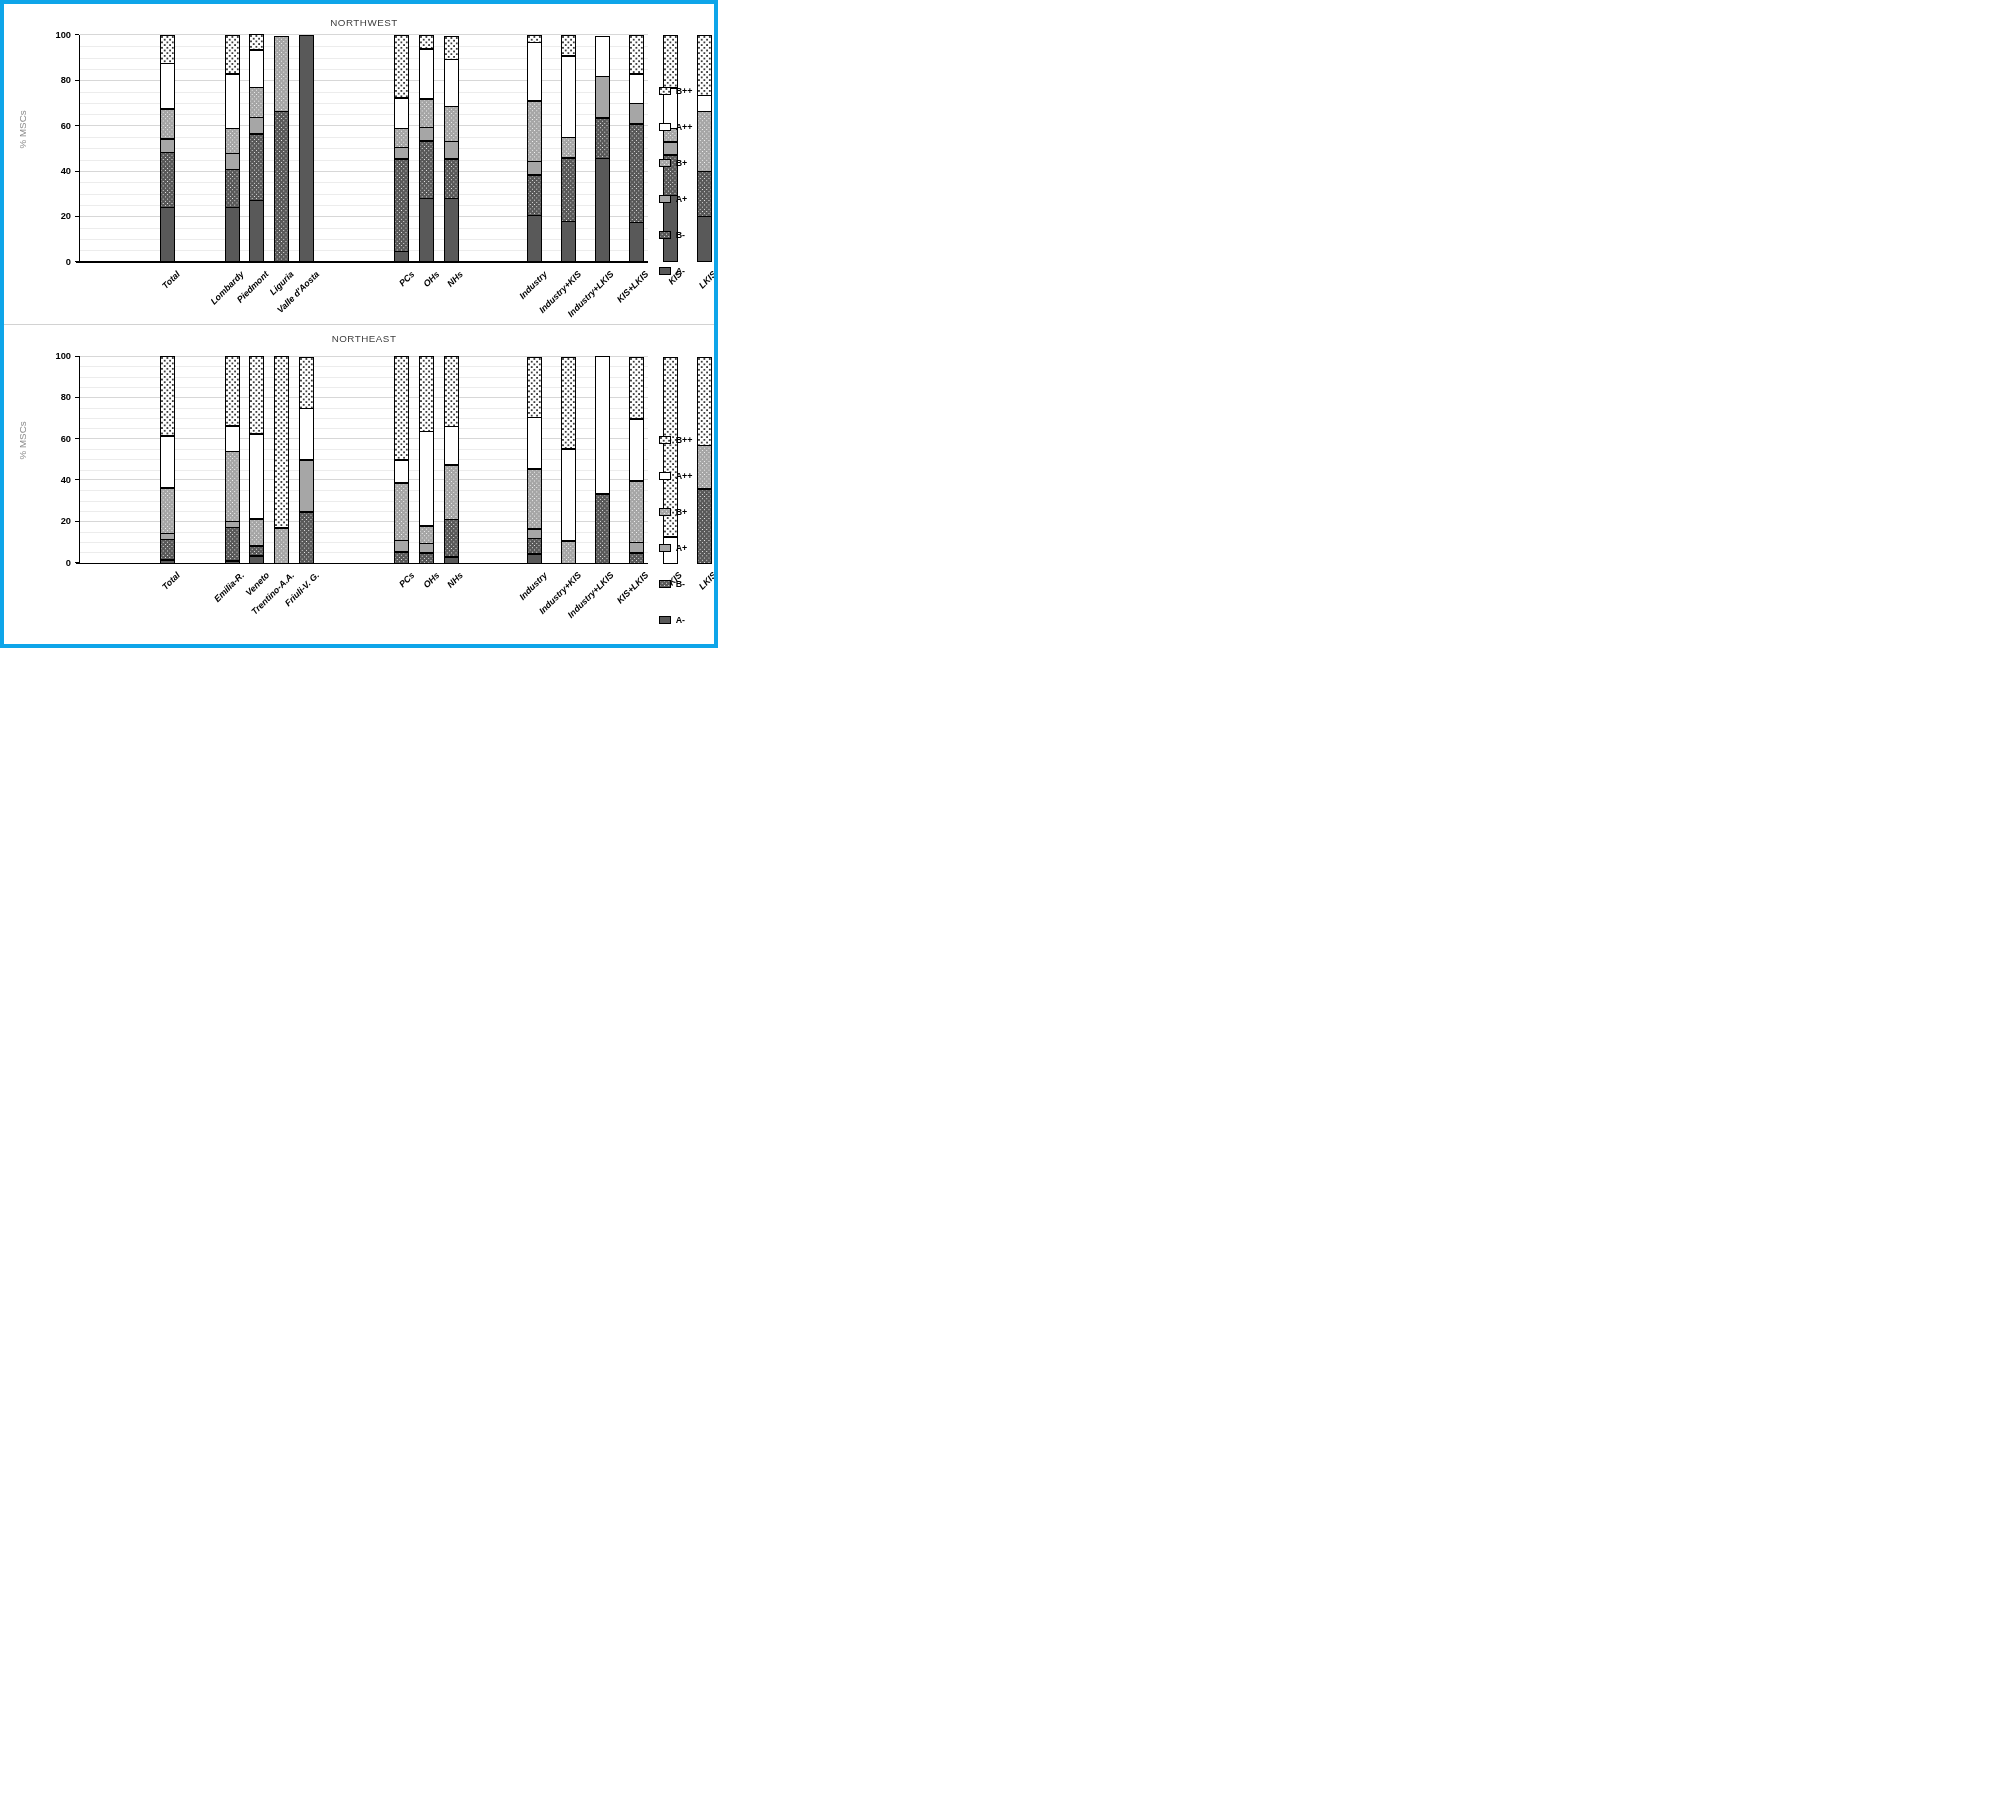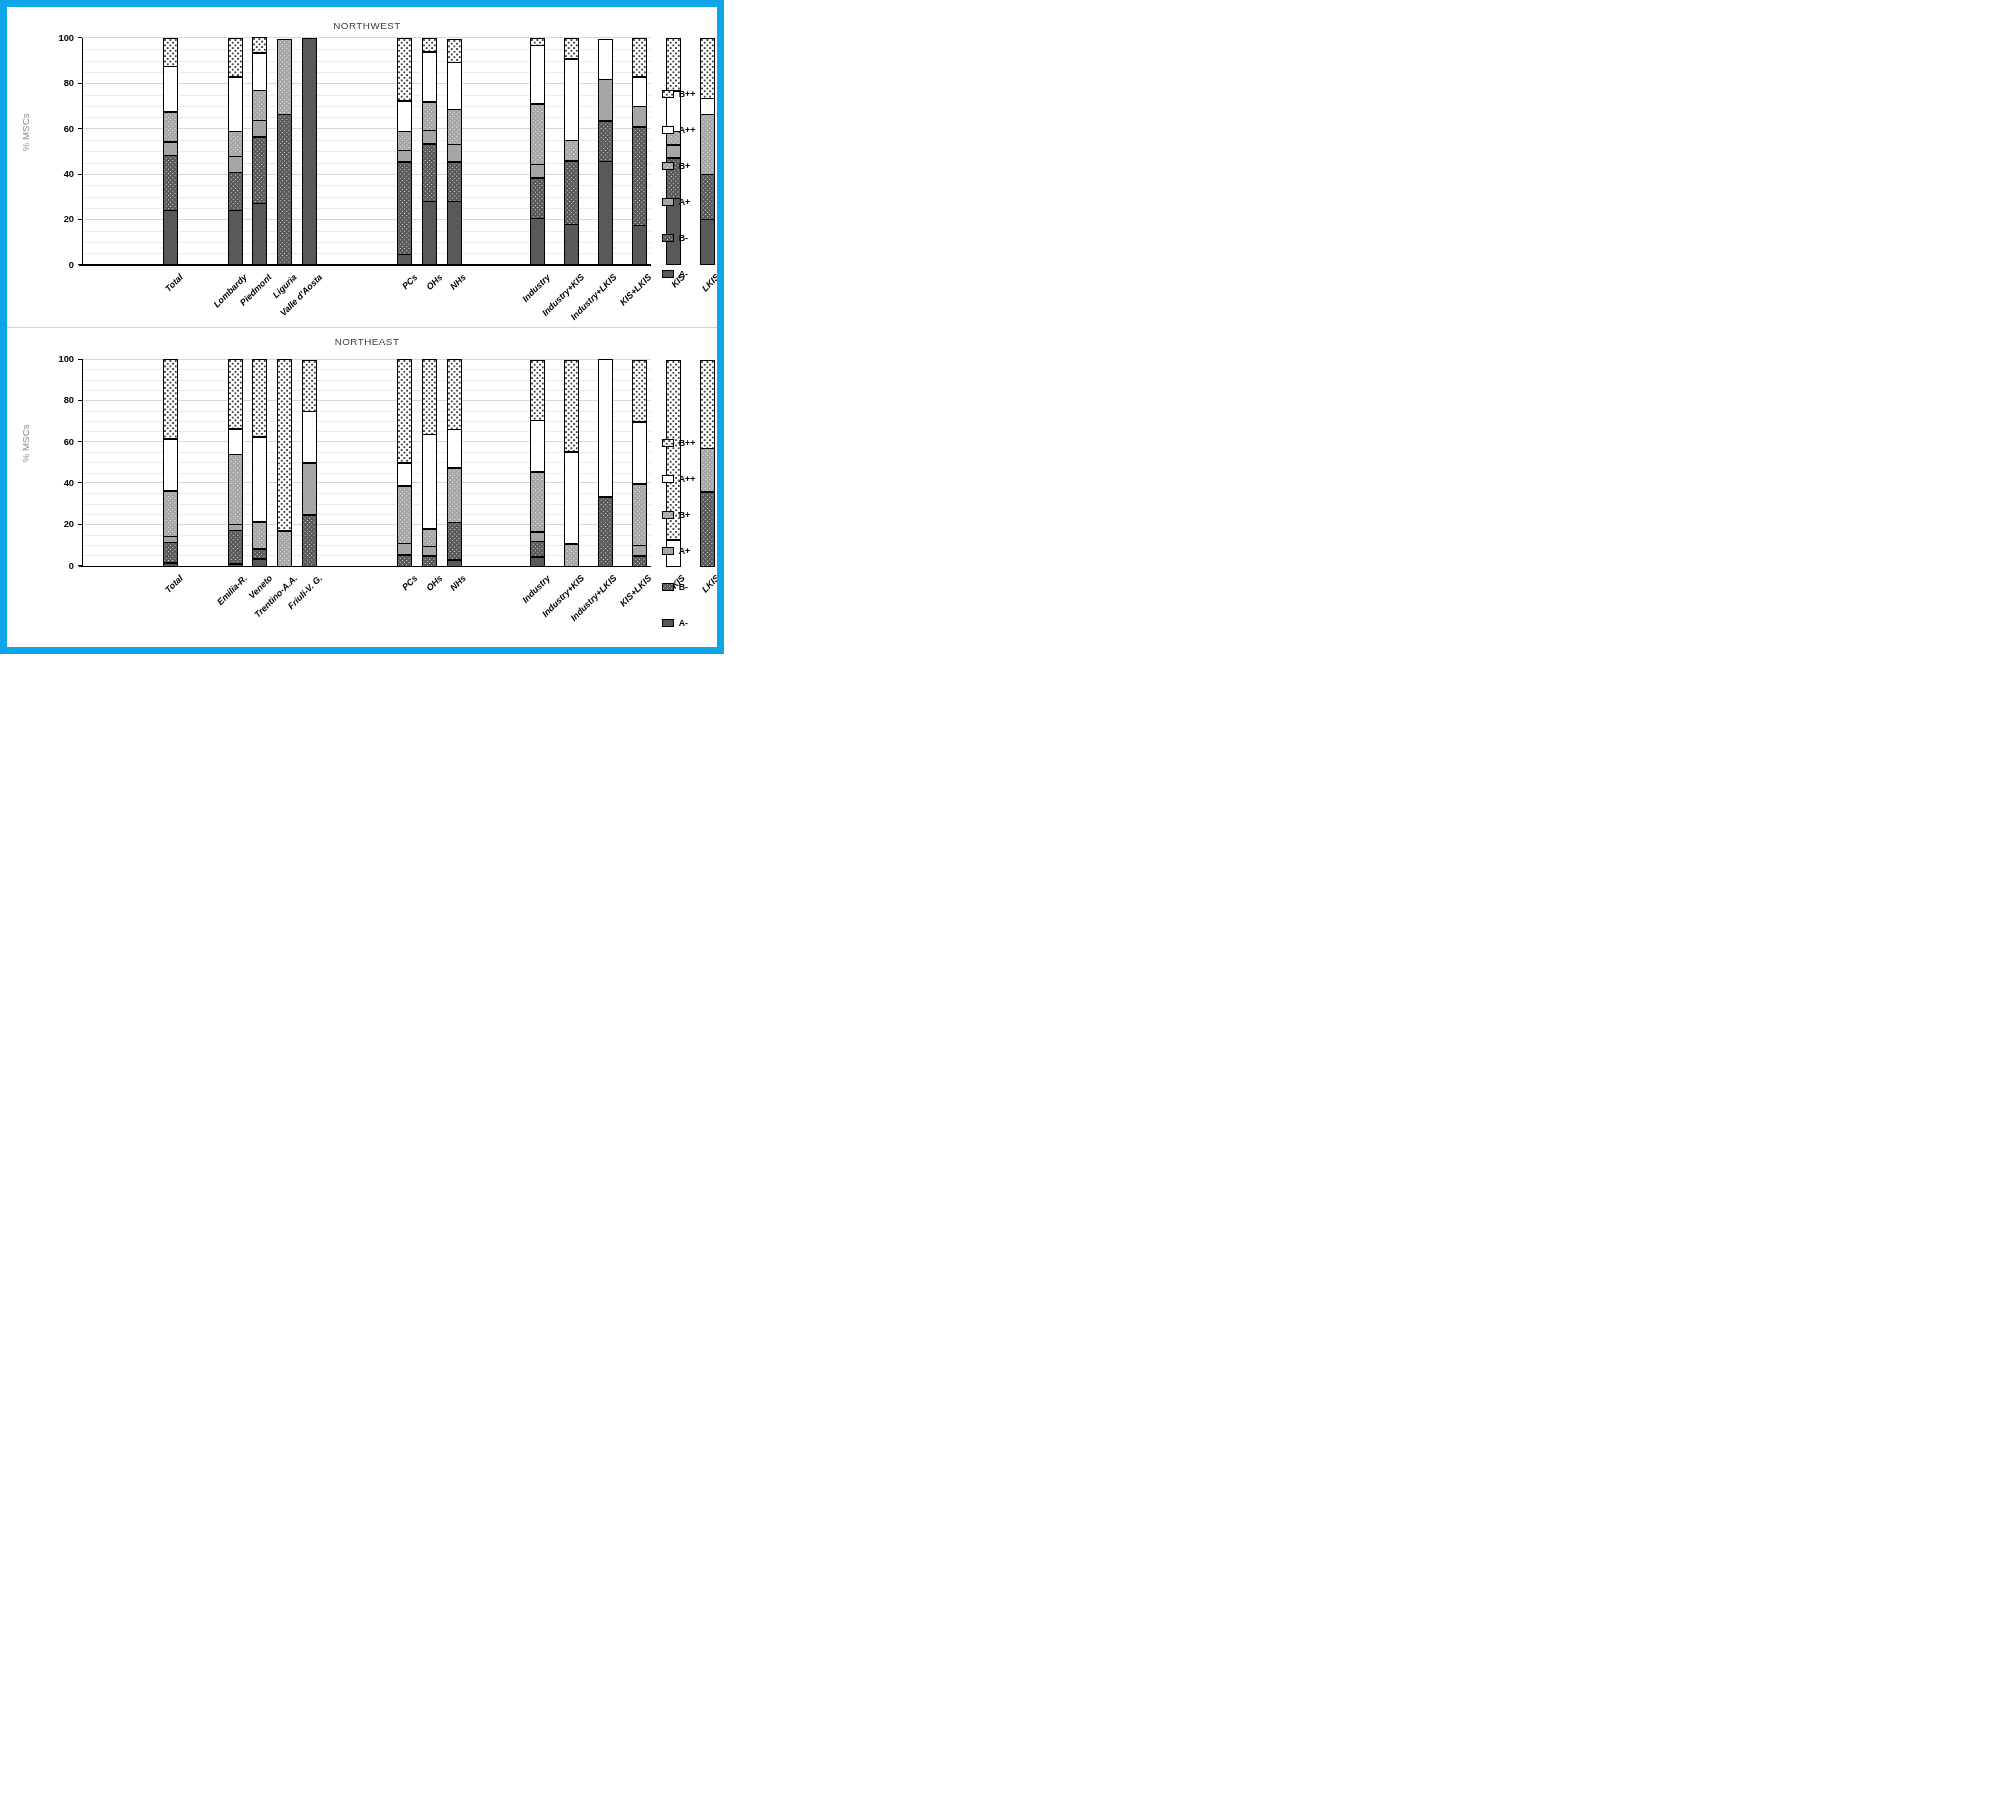--- a/index.html
+++ b/index.html
@@ -1,16 +1,16 @@
 <!DOCTYPE html>
 <html style="font-size:7.9px"><head>
 <meta charset="utf-8">
 <style>
   html,body{margin:0;padding:0;background:#ffffff;font-family:"Liberation Sans",sans-serif;}
-  #frame{position:relative;width:710px;height:640px;background:#ffffff;border:7px solid #0ea5e9;overflow:hidden;}
+  #frame{position:relative;width:710px;height:640px;background:#ffffff;border:4px solid #0ea5e9;overflow:hidden;}
   .divider{position:absolute;left:0;width:100%;height:1px;background:#d2d2d2;}
   .panel{position:absolute;left:0;width:100%;}
   .chart-title{position:absolute;text-align:center;font-size:9.8px;color:#3d3d3d;letter-spacing:0.5px;}
   .plot{position:absolute;}
   .gridminor{position:absolute;left:0;width:100%;height:0.5px;background:#ececec;}
   .gridmajor{position:absolute;left:0;width:100%;height:1px;background:#d7d7d7;}
   .xaxis{position:absolute;left:-3.9px;bottom:-1px;height:1.5px;background:#000;}
   .yaxis{position:absolute;left:-1px;top:0;width:1px;height:100%;background:#000;}
   .ytick-mark{position:absolute;width:3.9px;height:1px;background:#000;}
   .ytick-label{position:absolute;text-align:right;font-size:9.3px;font-weight:bold;color:#000;transform:translateY(-50%);}

